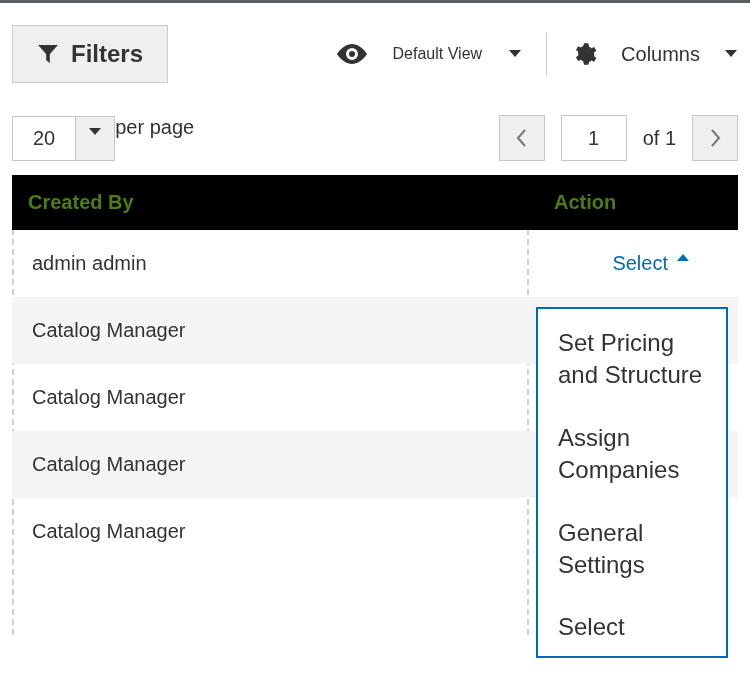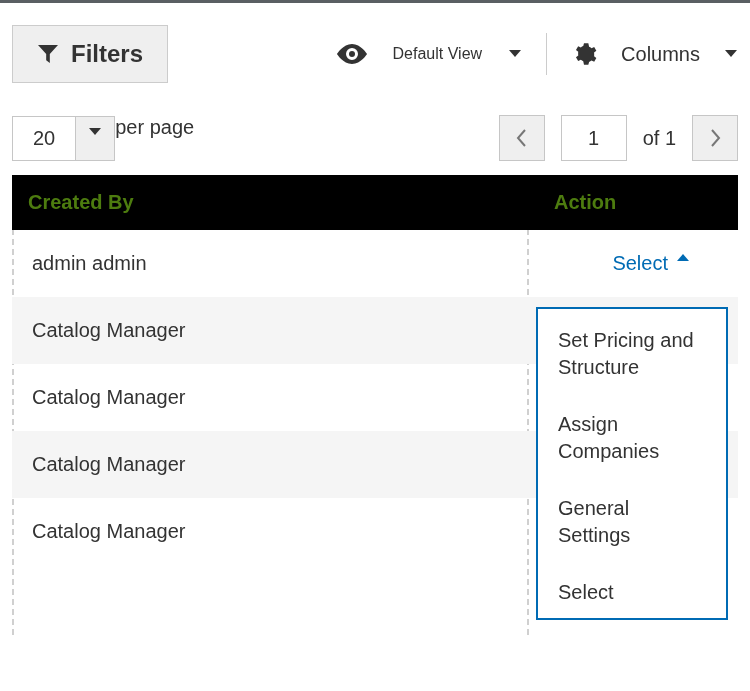--- a/index.html
+++ b/index.html
@@ -150,21 +150,21 @@
     position: absolute;
     right: 22px;
     top: 304px;
     width: 192px;
     background: #fff;
     border: 2px solid #006bb4;
     z-index: 10;
   }
   .action-menu .mi {
     padding: 18px 20px 12px 20px;
-    font-size: 20px;
+    font-size: 24px;
     color: #333;
     line-height: 1.35;
     cursor: pointer;
   }
   .action-col { width: 200px; text-align: right; }
   .action-cell { text-align: right; padding-right: 48px !important; }
 </style>
 </head>
 <body>
 

